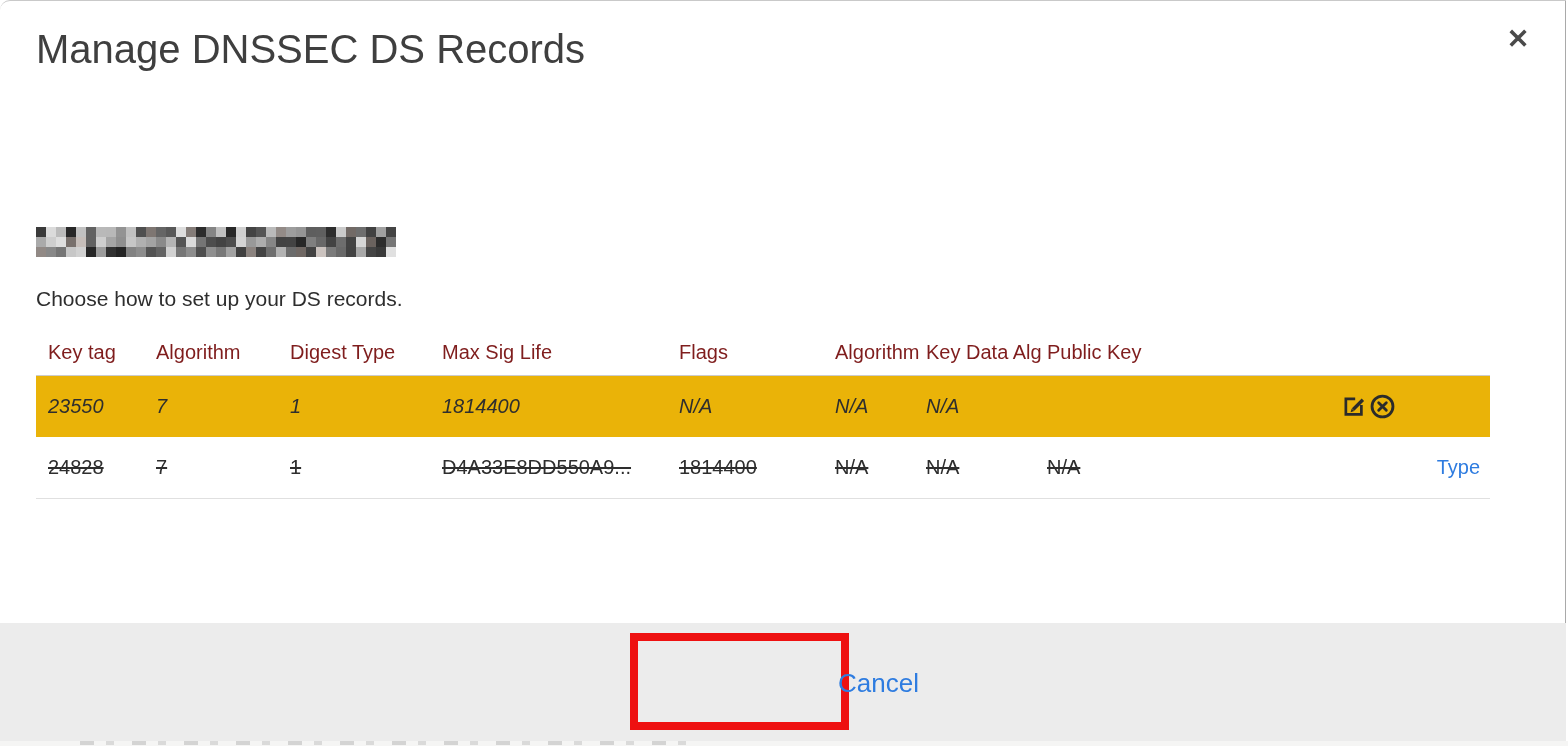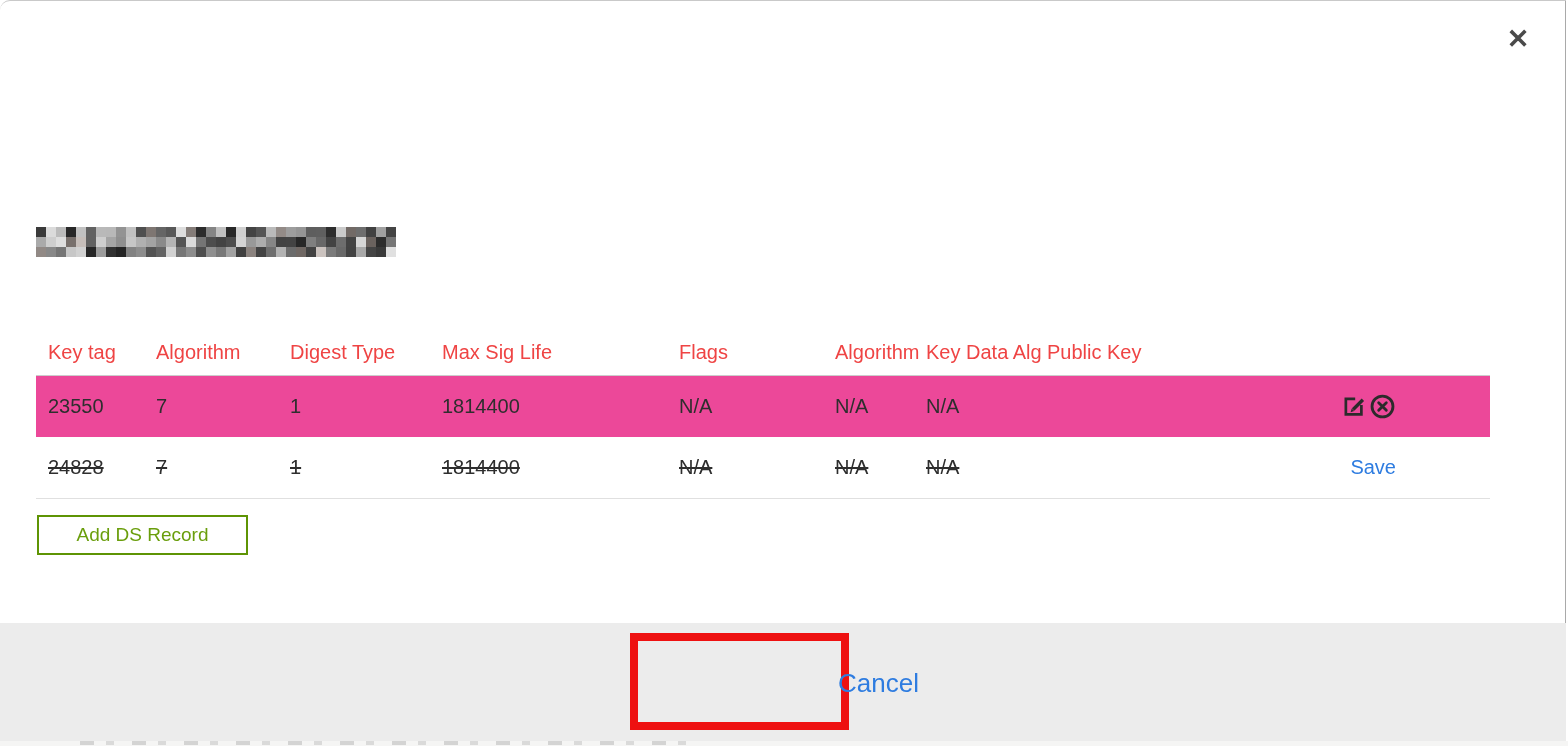--- a/index.html
+++ b/index.html
@@ -45,25 +45,25 @@
   
   .ds-table {
     position: absolute; left: 36px; top: 328px;
     width: 1454px;
   }
   .t-row {
     display: grid;
     grid-template-columns: 120px 134px 152px 237px 156px 91px 121px 164px 1fr 84px;
     align-items: center;
   }
-  .t-header { height: 46px; color: #ef4444; font-size: 20px; }
+  .t-header { height: 46px; color: #7f1d1d; font-size: 20px; }
   .t-header > div { padding-left: 0; }
   .t-row > div:first-child { padding-left: 12px; }
   .t-body-row { height: 62px; font-size: 20px; color: #2e2e2e; }
-  .row-current { background: #ec4899; border-top: 1px solid #cccccc; }
+  .row-current { background: #eab308; border-top: 1px solid #cccccc; font-style: italic; }
   .row-deleted { background: #ffffff; border-bottom: 1px solid #e0e0e0; }
   .row-deleted .cell-text { text-decoration: line-through; }
   .actions-cell {
     display: flex; justify-content: flex-end; align-items: center;
     padding-right: 10px; gap: 2px;
   }
   .icon-btn { width: 27px; height: 27px; cursor: pointer; display: block; }
   .undo-link, .cancel-link {
     color: #2e7ce0; cursor: pointer; text-decoration: none;
   }
@@ -117,20 +117,21 @@
       #b9b9b9 0 14px, transparent 14px 26px,
       #c4c4c4 26px 34px, transparent 34px 52px);
     opacity: 0.55;
   }
 </style>
 </head>
 <body>
 
 <div class="page">
 
+  <h1 class="modal-title">Manage DNSSEC DS Records</h1>
 
   <div class="close-btn">✕</div>
 
   <div class="redacted-domain">
       <span style="background: rgb(58, 58, 58);"></span>
       <span style="background: rgb(219, 219, 219);"></span>
       <span style="background: rgb(187, 187, 187);"></span>
       <span style="background: rgb(40, 40, 40);"></span>
       <span style="background: rgb(193, 193, 193);"></span>
       <span style="background: rgb(98, 98, 98);"></span>
@@ -231,20 +232,21 @@
       <span style="background: rgb(203, 195, 191);"></span>
       <span style="background: rgb(123, 123, 123);"></span>
       <span style="background: rgb(105, 105, 105);"></span>
       <span style="background: rgb(66, 66, 66);"></span>
       <span style="background: rgb(168, 168, 168);"></span>
       <span style="background: rgb(68, 68, 68);"></span>
       <span style="background: rgb(57, 57, 57);"></span>
       <span style="background: rgb(224, 224, 224);"></span>
     </div>
 
+  <p class="instruction">Choose how to set up your DS records.</p>
 
   <div class="ds-table">
 
     <div class="t-row t-header">
       <div>Key tag</div>
       <div>Algorithm</div>
       <div>Digest Type</div>
       <div>Max Sig Life</div>
       <div>Flags</div>
       <div>Algorithm</div>
@@ -272,33 +274,33 @@
           <circle cx="12" cy="12" r="9.3" fill="none" stroke="#2b2b2b" stroke-width="2.5"></circle>
           <path d="M8.6 8.6 l6.8 6.8 M15.4 8.6 l-6.8 6.8" stroke="#2b2b2b" stroke-width="2.5" stroke-linecap="round"></path>
         </svg>
       </div>
     </div>
 
     <div class="t-row t-body-row row-deleted">
       <div class="cell-text">24828</div>
       <div class="cell-text">7</div>
       <div class="cell-text">1</div>
+      <div class="cell-text">D4A33E8DD550A9...</div>
       <div class="cell-text">1814400</div>
       <div class="cell-text">N/A</div>
       <div class="cell-text">N/A</div>
       <div class="cell-text">N/A</div>
       <div class="cell-text"></div>
       <div class="actions-cell">
-        <a class="undo-link">Save</a>
+        <a class="undo-link">Type</a>
       </div>
     </div>
 
   </div>
 
-  <button class="add-btn">Add DS Record</button>
 
   <div class="footer"></div>
 
   <div class="red-annotation"></div>
 
 
   <a class="cancel-link">Cancel</a>
 
 </div>
 

